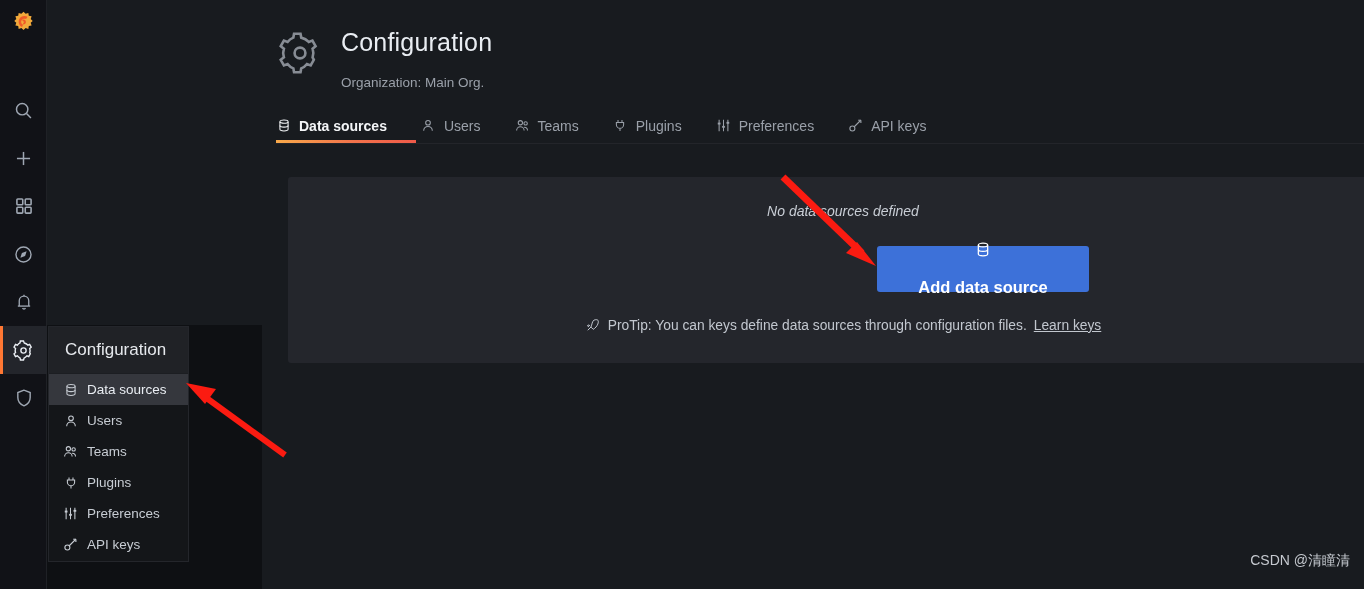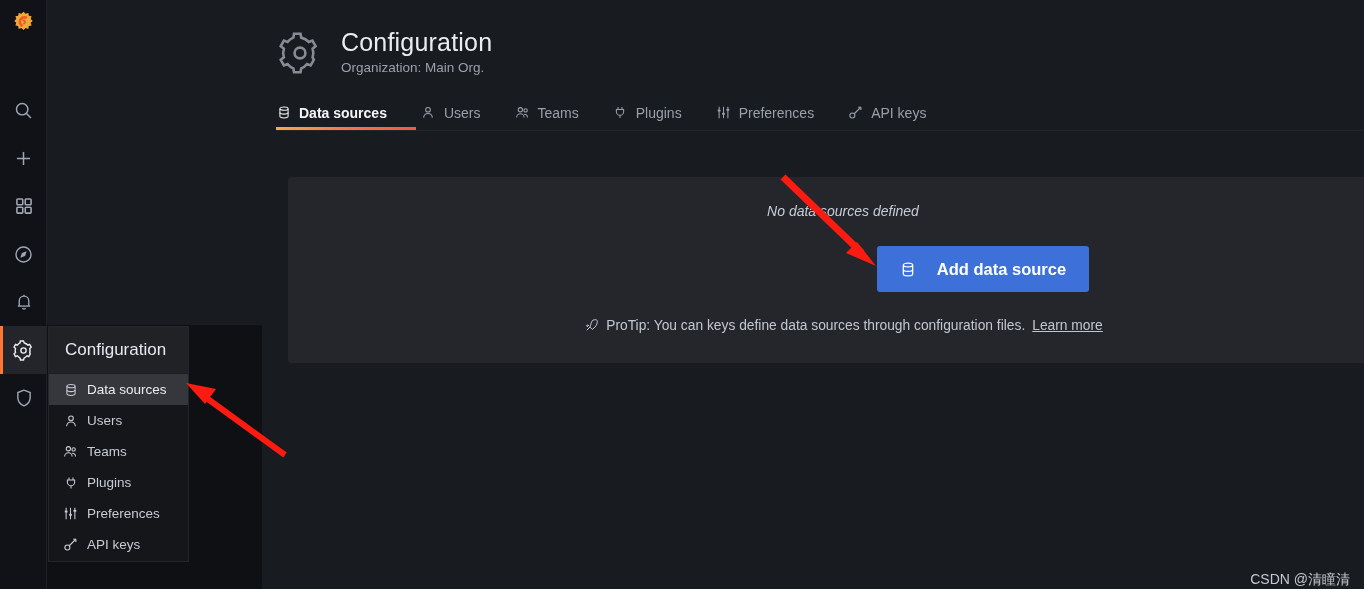--- a/index.html
+++ b/index.html
@@ -129,21 +129,21 @@
   #page-title {
     font-size: 25px;
     font-weight: normal;
     color: #e9edf2;
     line-height: 30px;
     letter-spacing: .2px;
   }
   #page-subtitle {
     font-size: 13.5px;
     color: #9aa0a9;
-    margin-top: 3px;
+    margin-top: 18px;
   }
 
   
   #tabs {
     position: relative;
     margin: 18px 0 0 14px;
     height: 36px;
     display: flex;
     align-items: flex-start;
     gap: 0;
@@ -214,20 +214,21 @@
     border-radius: 3px;
     color: #ffffff;
     font-family: "Liberation Sans", sans-serif;
     font-size: 16.5px;
     font-weight: bold;
     display: flex;
     align-items: center;
     justify-content: center;
     gap: 20px;
     cursor: pointer;
+    flex-direction: column;
   }
   #add-btn .btn-icon {
     width: 17px; height: 18px;
     display: flex; align-items: center; justify-content: center;
   }
   #protip {
     position: absolute;
     left: 0; top: 140px;
     width: 1110px;
     display: flex;
@@ -252,21 +253,21 @@
     position: absolute;
     left: 0; top: 0;
     width: 1364px; height: 589px;
     pointer-events: none;
     z-index: 60;
   }
 
   
   #watermark {
     position: absolute;
-    right: 14px; bottom: 0;
+    right: 14px; bottom: 19px;
     font-size: 14px;
     color: #c5c9cf;
     z-index: 55;
   }
 </style>
 </head>
 <body>
 
 <div id="app">
 
@@ -519,21 +520,21 @@
       <div id="protip">
         <span class="rocket">
           <svg width="15" height="15" viewBox="0 0 24 24" fill="none" stroke="currentColor" stroke-width="1.6">
             <path d="M14.5 3.4c2.6-1 5.1-1 6.1.1 1 1.1.9 3.6-.1 6.2-1.3 3.3-4 6.6-7.4 8.4l-3.6-3.6C11.3 11.1 11.3 4.7 14.5 3.4Z"></path>
             <path d="M9.5 14.5 6 18"></path>
               <path d="M4.4 19.6 9 15"></path>
             <path d="M8.2 12.4 5.3 11 4 12.8l2.4 1.4"></path>
           </svg>
         </span>
         <span>ProTip: You can keys define data sources through configuration files.</span>
-        <a href="#">Learn more</a>
+        <a href="#">Learn keys</a>
       </div>
     </div>
   </div>
 
   <svg id="annotations" viewBox="0 0 1364 589" width="1364" height="589">
     <g>
       <line x1="783" y1="177" x2="862" y2="253" stroke="#fb1b11" stroke-width="7"></line>
       <polygon points="876,266 846,253 857,242" fill="#fb1b11"></polygon>
     </g>
     <g>

